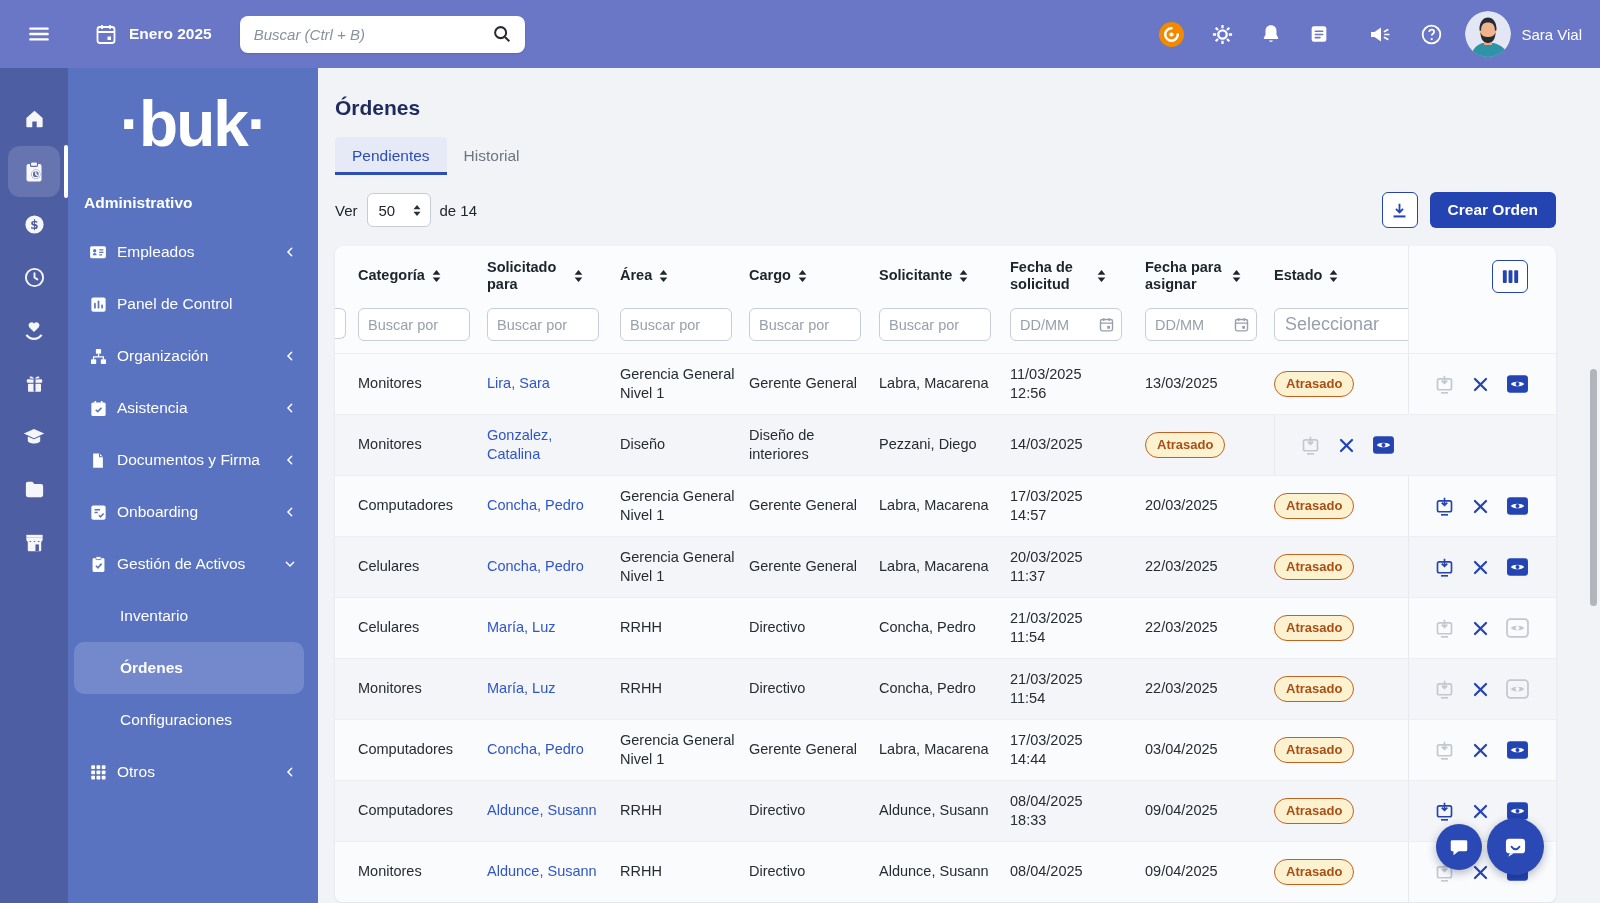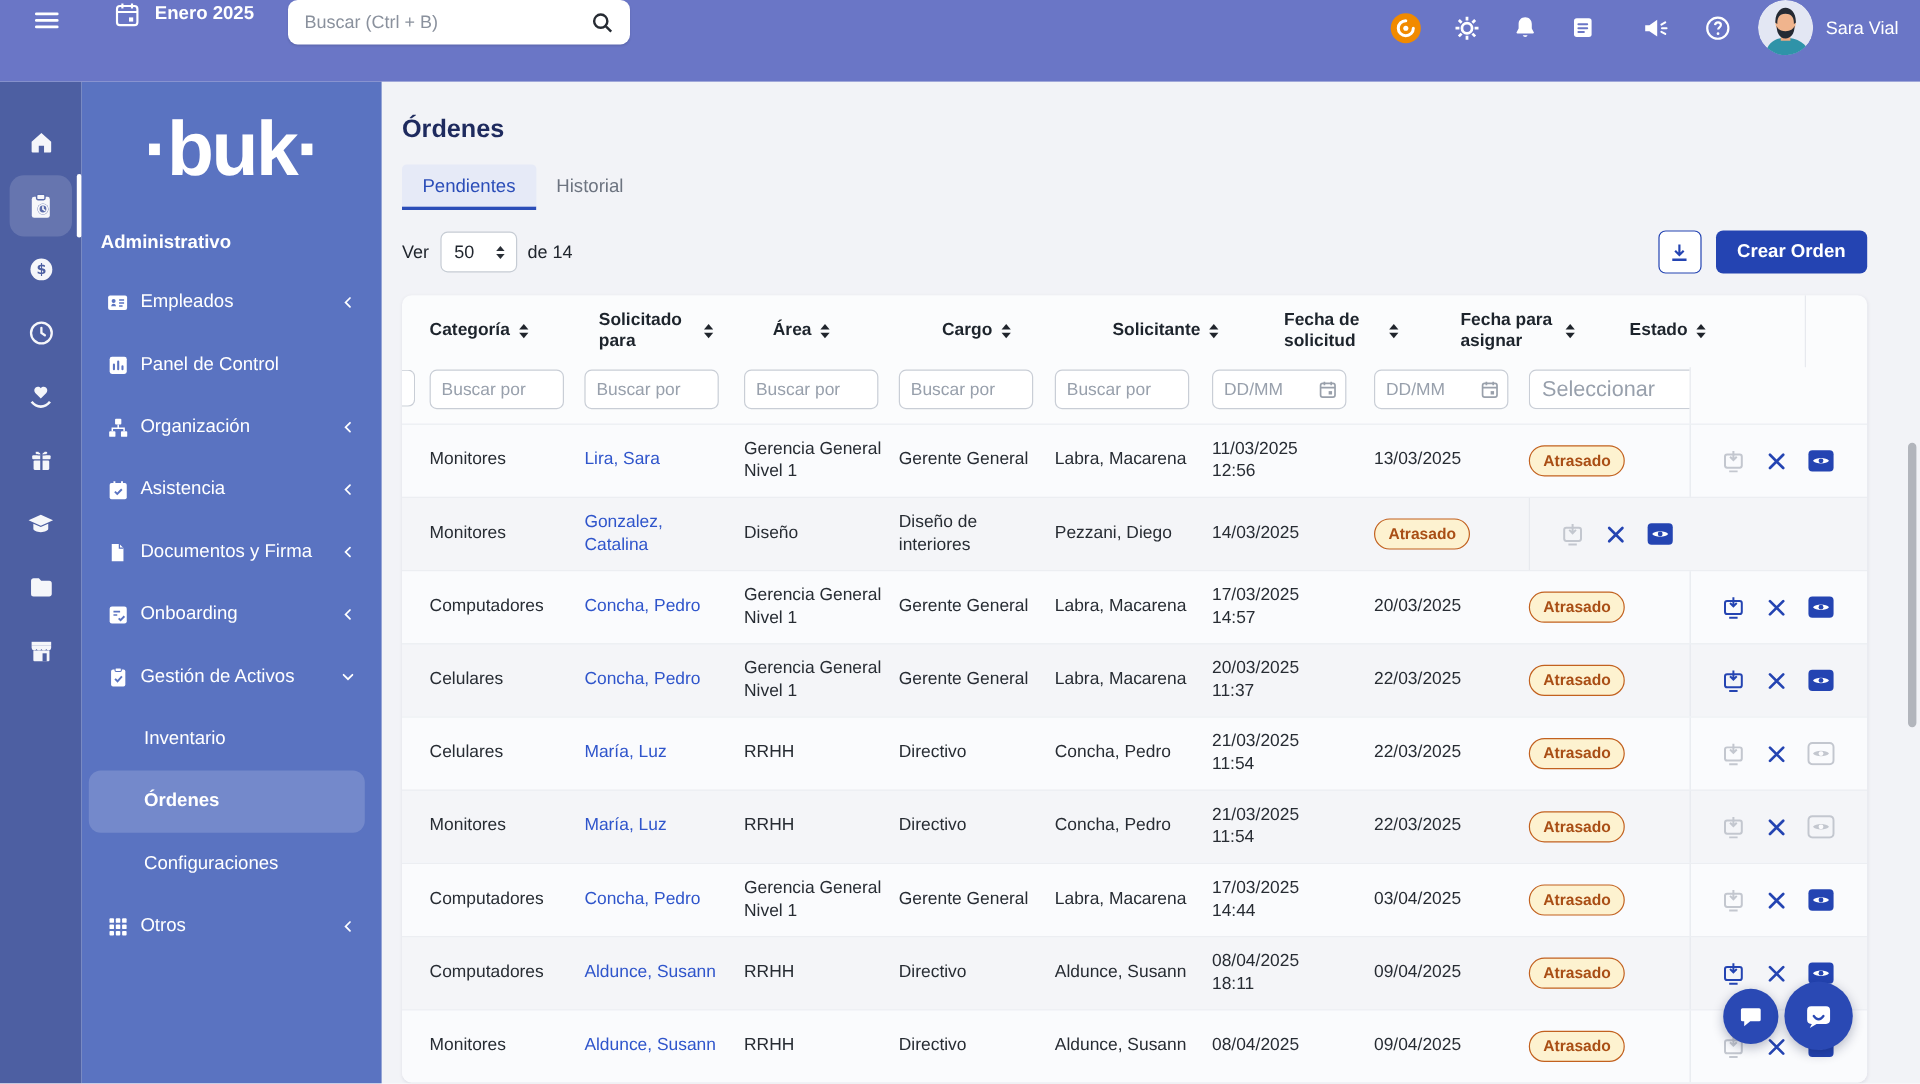--- a/index.html
+++ b/index.html
@@ -1,24 +1,24 @@
 <!DOCTYPE html>
 <html style="--topbar: #6a76c6; --rail: #4d5fa2; --panel: #5a73c1; --accent: #2444b2; --link: #2f55cb; --badge-bg: #fdf2d0; --badge-border: #c2611f; --badge-text: #a94e15; --assistant-orange: #f18a00;"><head>
 <meta charset="utf-8">
 <style>
   html,body{margin:0;padding:0;overflow:hidden;}
   body{width:1600px;height:903px;font-family:"Liberation Sans","DejaVu Sans",sans-serif;background:#f2f3f7;position:relative;}
   .page{position:relative;width:1600px;height:903px;overflow:hidden;}
 
   
-  .topbar{position:absolute;top:0;left:0;width:1600px;height:68px;background:var(--topbar,#6a76c6);display:flex;align-items:flex-start;z-index:6;}
+  .topbar{position:absolute;top:0;left:0;width:1600px;height:68px;background:var(--topbar,#6a76c6);display:flex;align-items:center;z-index:6;}
   .hamb{margin-left:22px;background:none;border:none;padding:4px;cursor:pointer;display:flex;}
   .period{display:flex;align-items:center;gap:11px;margin-left:38px;color:#fff;font-weight:700;font-size:15.5px;cursor:pointer;}
   .search{margin-left:28px;width:285px;height:37px;background:#fff;border-radius:8px;display:flex;align-items:center;padding:0 12px;box-sizing:border-box;box-shadow:0 1px 2px rgba(0,0,0,.12);}
-  .search input{border:none;outline:none;flex:1;font-size:15px;color:#b91c1c;background:transparent;font-family:inherit;}
+  .search input{border:none;outline:none;flex:1;font-size:15px;color:#b91c1c;background:transparent;font-family:inherit;font-style:italic;}
   .search input::placeholder{color:#8a919d;}
   .search .mag{background:none;border:none;padding:0;display:flex;cursor:pointer;}
   .tright{margin-left:auto;display:flex;align-items:center;margin-right:18px;}
   .tb-btn{background:none;border:none;padding:0;margin-left:26px;display:flex;align-items:center;cursor:pointer;}
   .tb-btn.mega{margin-left:38px;}
   .tb-btn.help{margin-left:28px;}
   .user-menu{display:flex;align-items:center;margin-left:22px;cursor:pointer;}
   .user-name{color:#fff;font-size:15px;margin-left:10px;}
 
   
@@ -48,21 +48,21 @@
   .controls{display:flex;align-items:center;margin-top:17px;width:1221px;font-size:15px;color:#21262e;}
   .pgsel{display:flex;align-items:center;justify-content:space-between;width:64px;height:34px;border:1px solid #c6ccd4;border-radius:6px;background:#fff;margin:0 9px;padding:0 8px 0 11px;box-sizing:border-box;cursor:pointer;}
   .spacer{flex:1;}
   .dlbtn{width:36px;height:36px;border:1.5px solid var(--accent,#2444b2);border-radius:6px;background:#fff;display:flex;align-items:center;justify-content:center;cursor:pointer;}
   .dlbtn svg path{stroke:var(--accent,#2444b2);}
   .primary{height:36px;padding:0 18px;background:var(--accent,#2444b2);color:#fff;border:none;border-radius:6px;font-size:15.5px;font-weight:700;margin-left:12px;cursor:pointer;font-family:inherit;}
 
   
   .card{margin-top:18px;width:1221px;background:#fbfcfd;border-radius:8px;box-shadow:0 1px 3px rgba(20,30,60,.08);overflow:hidden;}
   .grid{display:grid;grid-template-columns:129px 133px 129px 130px 131px 135px 129px 134px 148px;padding-left:23px;box-sizing:border-box;}
-  .thead{height:60px;align-items:center;gap:12px;}
+  .thead{height:60px;align-items:center;}
   .hcell{display:flex;align-items:center;gap:6px;font-size:14.5px;font-weight:700;color:#1d242c;padding-right:8px;cursor:pointer;}
   .hlabel{line-height:1.18;}
   .hcell.narrow .hlabel{max-width:80px;}
   .hcell.actions-h{border-left:1px solid #e7e9ee;align-self:stretch;justify-content:flex-end;padding-right:28px;cursor:default;}
   .colbtn{width:36px;height:33px;border:1.5px solid var(--accent,#2444b2);border-radius:6px;background:#fff;display:flex;align-items:center;justify-content:center;cursor:pointer;}
   .colbtn rect{fill:var(--accent,#2444b2);}
   .filters{height:47px;position:relative;align-items:start;}
   .sliver{position:absolute;left:0;top:2px;width:11px;height:31px;background:#fff;border:1px solid #c9ced6;border-left:none;border-radius:0 6px 6px 0;box-sizing:border-box;}
   .fcell{padding-top:2px;}
   .f-input{width:112px;height:33px;border:1px solid #c9ced6;border-radius:6px;background:#fff;font-size:14.5px;color:#2a2f38;padding:0 9px;box-sizing:border-box;outline:none;font-family:inherit;}
@@ -740,21 +740,21 @@
       </button>
     </div>
   </div>
 
   <div class="grid trow">
     <div class="cell">Computadores</div>
     <div class="cell"><a class="link">Aldunce, Susann</a></div>
     <div class="cell">RRHH</div>
     <div class="cell">Directivo</div>
     <div class="cell">Aldunce, Susann</div>
-    <div class="cell fecha"><span class="d">08/04/2025</span><span class="t">18:11</span></div>
+    <div class="cell fecha"><span class="d">08/04/2025</span><span class="t">18:33</span></div>
     <div class="cell">09/04/2025</div>
     <div class="cell"><span class="badge">Atrasado</span></div>
     <div class="cell actions">
       <button class="icon-btn dl">
         <svg width="21" height="21" viewBox="0 0 24 24" fill="none" stroke="currentColor" stroke-width="1.9">
                   <rect x="4" y="5.5" width="16" height="12.5" rx="2"></rect>
                   <path d="M8 21.5h8"></path>
                   <path d="M12 2v8.5M8.8 7.5l3.2 3.2 3.2-3.2"></path>
                 </svg>
       </button>

